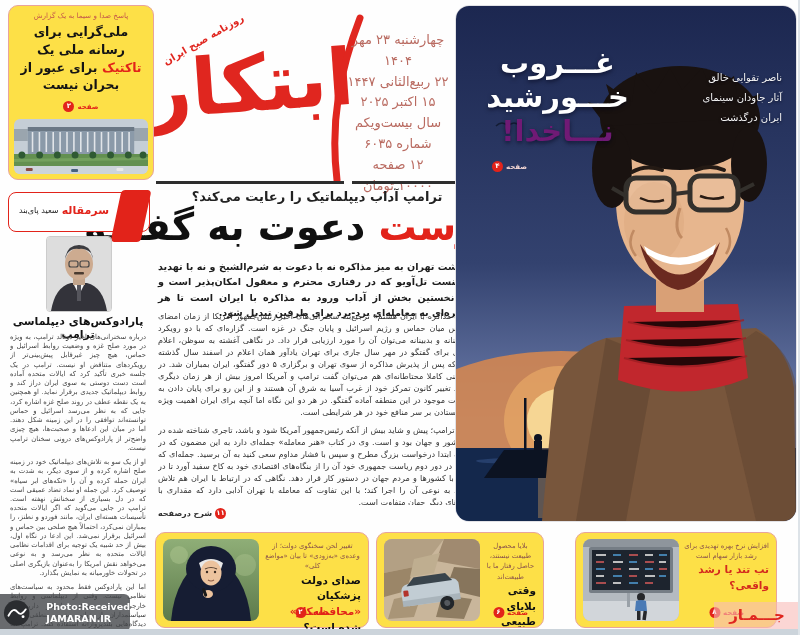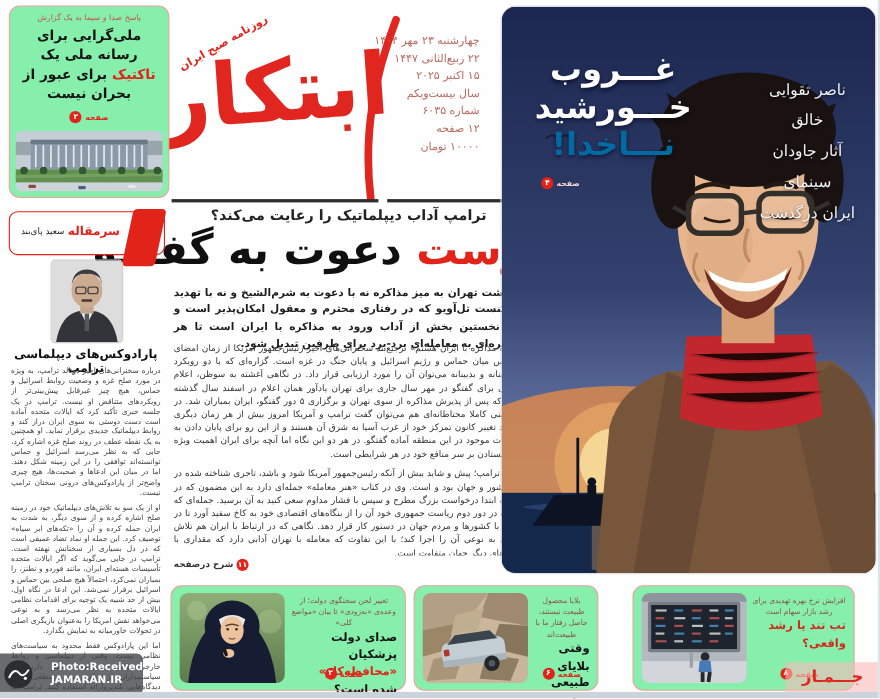--- a/index.html
+++ b/index.html
@@ -4,29 +4,29 @@
 <style>
   html,body{margin:0;padding:0;background:#ffffff;}
   #page{position:relative;width:800px;height:635px;background:#fefefe;overflow:hidden;
         font-family:"DejaVu Sans",sans-serif;direction:rtl;}
   .abs{position:absolute;}
   
   .masthead-title{left:142px;top:-6px;width:216px;height:180px;line-height:180px;text-align:center;
         font-size:78px;font-weight:bold;color:#e0261f;transform:rotate(-4deg);letter-spacing:-2px;}
   .masthead-tagline{left:158px;top:34px;font-size:10px;font-weight:bold;color:#e0261f;
         transform:rotate(-30deg);white-space:nowrap;}
-  .dateline{left:332px;top:30px;width:104px;font-size:10px;line-height:1.6;color:#b96a60;
-        text-align:right;direction:rtl;}
+  .dateline{left:346px;top:30px;width:104px;font-size:13px;line-height:1.6;color:#b96a60;
+        text-align:center;direction:rtl;}
   .flourish{left:322px;top:14px;}
   
   .num-badge{display:inline-block;width:11px;height:11px;border-radius:50%;background:#e2231a;
         color:#fff;font-size:7px;line-height:11px;text-align:center;font-weight:bold;vertical-align:middle;}
   .pg-label{font-size:7px;font-weight:bold;color:#e2231a;vertical-align:middle;margin-left:3px;}
   .red{color:#e2231a;}
-  .story-box{border:1.5px solid #e8a49c;border-radius:10px;background:#86efac;box-sizing:border-box;}
+  .story-box{border:1.5px solid #e8a49c;border-radius:10px;background:#fde047;box-sizing:border-box;}
   
   .tl-box{left:8px;top:5px;width:146px;height:175px;padding:5px 6px;}
   .tl-kicker{font-size:7.2px;color:#c4564a;text-align:center;}
   .tl-headline{margin-top:3px;font-size:12.5px;line-height:1.42;font-weight:bold;color:#141414;text-align:center;}
   .tl-badge{text-align:center;margin-top:2px;}
   .tl-photo{position:absolute;left:5px;right:5px;bottom:5px;height:55px;border-radius:6px;overflow:hidden;}
   
   .rule{height:2.5px;background:#2e2e2e;top:181px;}
   .lead-kicker{left:156px;top:189px;width:322px;text-align:center;font-size:13px;font-weight:bold;color:#222;}
   .lead-headline{left:156px;top:205px;width:322px;text-align:center;font-size:38px;font-weight:bold;color:#101010;
@@ -34,21 +34,21 @@
   .lead-text{left:158px;top:259px;width:318px;font-size:9.6px;font-weight:bold;line-height:1.6;color:#1c1c1c;
         text-align:justify;direction:rtl;}
   .lead-body{left:158px;top:311px;width:318px;height:194px;overflow:hidden;font-size:8.1px;line-height:1.48;
         color:#333;text-align:justify;direction:rtl;}
   .lead-body p{margin:0 0 6px 0;}
   .more-badge{left:158px;top:508px;direction:rtl;font-size:8px;font-weight:bold;color:#333;}
   
   .hero{left:455px;top:5px;width:340px;height:515px;border-radius:14px;overflow:hidden;border:1px solid #e2e2e6;}
   .hero-headline{position:absolute;left:24px;top:40px;width:155px;text-align:center;font-weight:bold;
         font-size:29px;line-height:1.18;color:#fff;text-shadow:0 2px 4px rgba(0,0,20,.55);}
-  .hero-sub{position:absolute;right:14px;top:62px;width:96px;text-align:center;font-size:14px;line-height:2.0;
+  .hero-sub{position:absolute;right:14px;top:62px;width:96px;font-size:10px;line-height:2.0;
         color:#f3f3f3;text-shadow:0 1px 3px rgba(0,0,20,.6);}
   .hero-badge{position:absolute;left:36px;top:150px;direction:rtl;}
   .hero-badge .pg-label{color:#f4d7d4;}
   
   .ed-head{left:8px;top:192px;width:140px;height:38px;border:1.5px solid #e2231a;border-radius:8px;background:#fff;}
   .ed-ribbon{position:absolute;right:3px;top:-3px;width:30px;height:52px;background:#e2231a;
         transform:skewX(-12deg);border-radius:4px;}
   .ed-section{position:absolute;right:40px;top:11px;font-size:11px;font-weight:bold;color:#e2231a;}
   .ed-author{position:absolute;left:10px;top:13px;font-size:8px;color:#222;}
   .ed-photo{left:46px;top:236px;width:64px;height:74px;border-radius:4px;overflow:hidden;border:1px solid #ccc;}
@@ -217,21 +217,21 @@
       <path d="M244,190 q12,5 24,1" stroke="#2a1c14" stroke-width="2.5" fill="none"></path>
       <path d="M224,202 q-7,22 2,30" stroke="#c08a62" stroke-width="3" fill="none"></path>
       <path d="M184,238 Q224,300 264,236 Q250,282 222,284 Q194,278 184,238 Z" fill="#6b2a20"></path>
       <path d="M188,240 Q224,264 260,238 L257,248 Q224,270 191,248 Z" fill="#ffffff"></path>
       <path d="M178,224 q-8,14 2,26" stroke="#c08a62" stroke-width="2.5" fill="none"></path>
       <path d="M270,222 q8,14 0,26" stroke="#c08a62" stroke-width="2.5" fill="none"></path>
     </svg>
     <div class="hero-headline">
       <div>غـــروب</div>
       <div>خـــورشید</div>
-      <div class="red" style="color:#0369a1;">نـــاخدا!</div>
+      <div class="red" style="color:#701a75;">نـــاخدا!</div>
     </div>
     <div class="hero-sub">
       <div>ناصر تقوایی خالق</div>
       <div>آثار جاودان سینمای</div>
       <div>ایران درگذشت</div>
     </div>
     <div class="hero-badge">
       <span class="pg-label">صفحه</span><span class="num-badge">۴</span>
     </div>
   </div>

